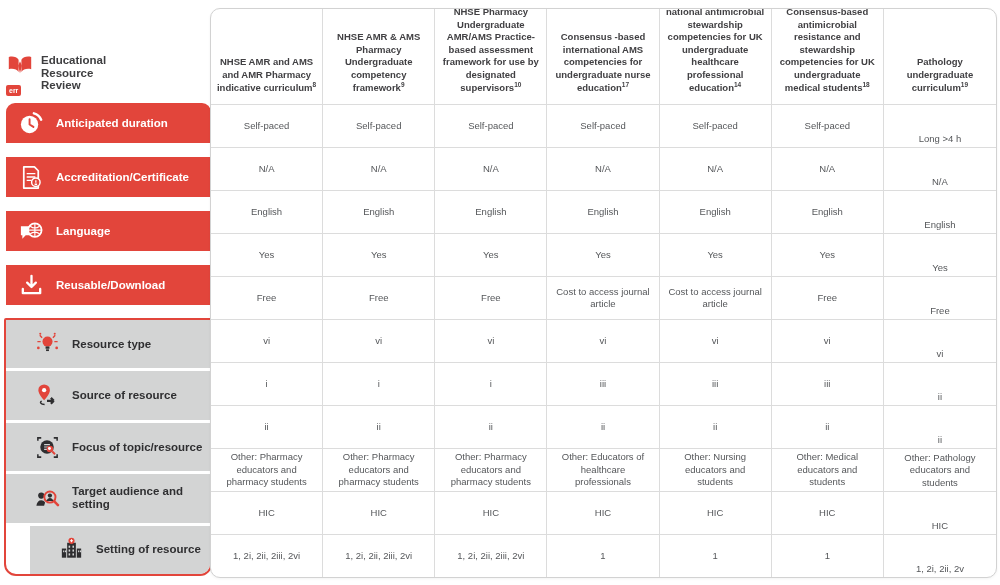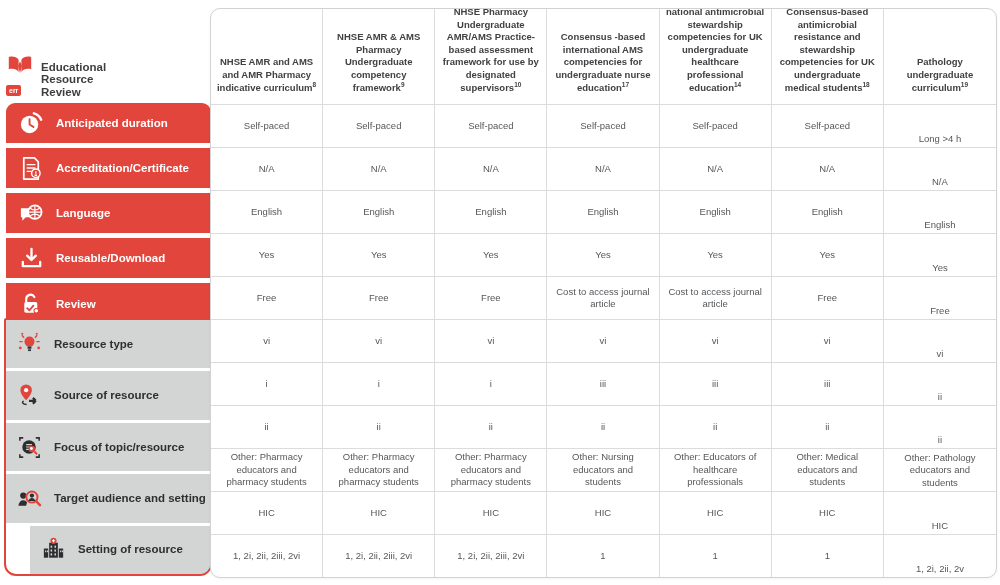--- a/index.html
+++ b/index.html
@@ -7,36 +7,36 @@
   :root{
     --red:#e2453b;
     --gray:#d3d4d4;
     --line:#dcdcdc;
     --dark:#2e2e30;
     --head:#414043;
     --cellt:#55575a;
   }
 
   
-  .logo{position:absolute;left:6px;top:54px;display:flex;align-items:flex-end;gap:7px;}
+  .logo{position:absolute;left:6px;top:54px;display:flex;align-items:flex-start;gap:7px;}
   .logo-mark{position:relative;width:28px;height:44px;}
   .logo-mark svg{width:28px;height:34px;display:block;}
   .logo-badge{position:absolute;left:0;bottom:2px;background:var(--red);color:#fff;
     font-size:7px;font-weight:bold;line-height:1;padding:2px 3px;border-radius:2px;}
   .logo-text div{font-size:11.5px;font-weight:bold;color:#3e3e40;line-height:12.5px;}
 
   
   .side-red{position:absolute;left:6px;top:103px;width:205px;border-radius:9px 9px 0 0;overflow:hidden;}
   .srow{display:flex;align-items:center;gap:11px;padding-left:12px;box-sizing:border-box;}
-  .srow.red{height:40px;margin-bottom:5px;background:var(--red);color:#fff;}
+  .srow.red{height:40px;margin-bottom:14px;background:var(--red);color:#fff;}
   .srow.red:last-child{margin-bottom:0;height:43px;}
   .side-gray{position:absolute;left:4px;top:318px;width:208px;height:258px;box-sizing:border-box;
     border:2px solid var(--red);border-radius:2px 2px 12px 12px;overflow:hidden;background:#fff;
     display:flex;flex-direction:column;}
-  .srow.gray{flex:1 1 auto;background:var(--gray);color:#2f2f31;border-bottom:3px solid #fff;padding-left:10px;}
+  .srow.gray{flex:1 1 auto;background:var(--gray);color:#2f2f31;border-bottom:3px solid #fff;padding-left:28px;}
   .srow.gray:last-child{border-bottom:none;margin-left:24px;}
   .sicon{width:27px;height:27px;flex:0 0 27px;display:flex;align-items:center;justify-content:center;}
   .sicon svg{width:27px;height:27px;display:block;}
   .slabel{font-size:11.5px;font-weight:bold;line-height:13px;padding-right:4px;}
 
   
   .table{position:absolute;left:210px;top:8px;width:787px;height:570px;box-sizing:border-box;
     background:#fff;border:1px solid #d2d2d2;border-radius:10px;overflow:hidden;
     display:grid;grid-template-columns:repeat(7,1fr);grid-template-rows:95px repeat(11,43px);
     box-shadow:0 1px 3px rgba(0,0,0,.05);}
@@ -394,26 +394,26 @@
     <div class="cell">
       <span>Other: Pharmacy educators and pharmacy students</span>
     </div>
     <div class="cell">
       <span>Other: Pharmacy educators and pharmacy students</span>
     </div>
     <div class="cell">
       <span>Other: Pharmacy educators and pharmacy students</span>
     </div>
     <div class="cell">
+      <span>Other: Educators of healthcare professionals</span>
+    </div>
+    <div class="cell">
       <span>Other: Nursing educators and students</span>
     </div>
     <div class="cell">
-      <span>Other: Educators of healthcare professionals</span>
-    </div>
-    <div class="cell">
       <span>Other: Medical educators and students</span>
     </div>
     <div class="cell last">
       <span>Other: Pathology educators and students</span>
     </div>
     <div class="cell">
       <span>HIC</span>
     </div>
     <div class="cell">
       <span>HIC</span>

